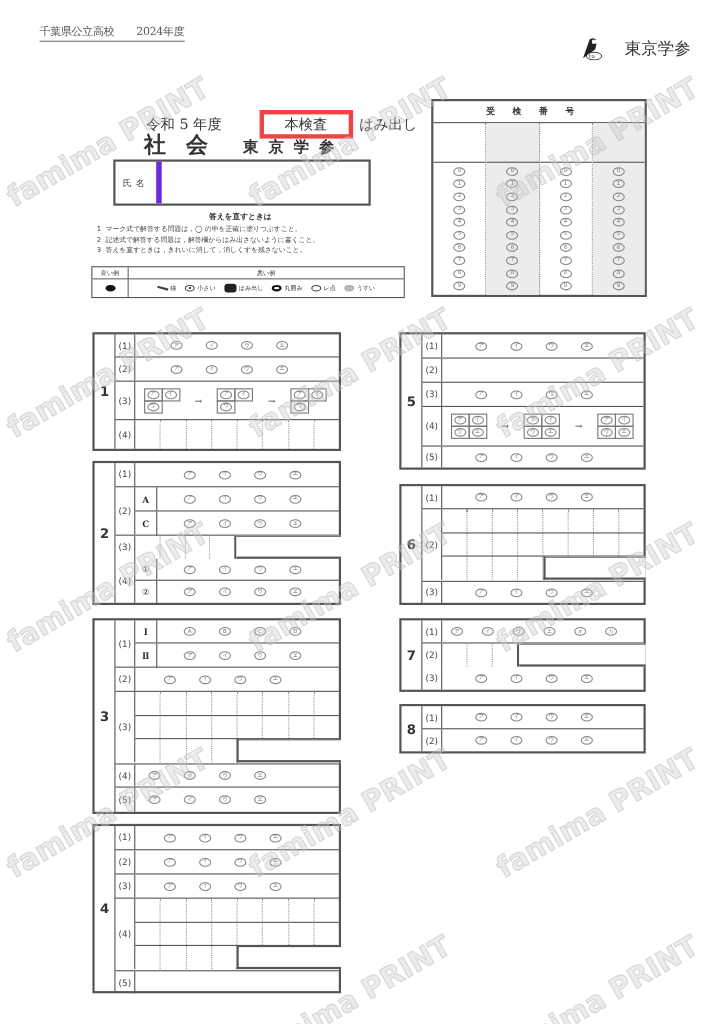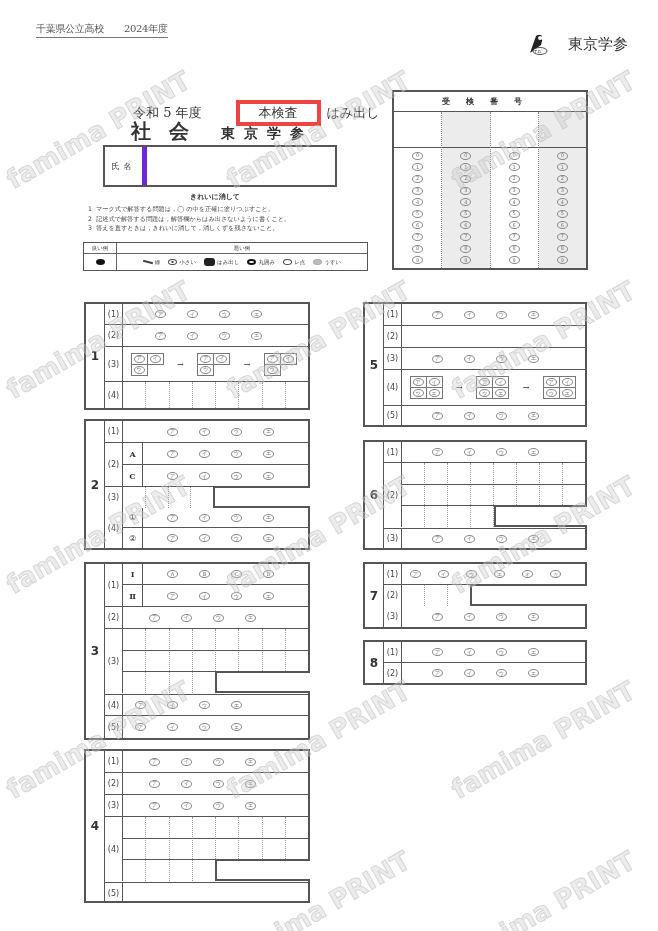--- a/index.html
+++ b/index.html
@@ -97,21 +97,21 @@
 <div class="abs title2">
   <span class="subj">社会</span>
   <span class="sheet">東京学参</span>
 </div>
 
 <div class="abs name-box">
   <div class="lbl">氏名</div>
   <div style="flex:1"></div>
 </div>
 
-<div class="abs notes-title">きれいに消して</div>
+<div class="abs notes-title">答えを直すときは</div>
 <div class="abs notes">
   <div><span class="num">1</span><span>マーク式で解答する問題は，◯ の中を正確に塗りつぶすこと。</span></div>
   <div><span class="num">2</span><span>記述式で解答する問題は，解答欄からはみ出さないように書くこと。</span></div>
   <div><span class="num">3</span><span>答えを直すときは，きれいに消して，消しくずを残さないこと。</span></div>
 </div>
 
 <div class="abs example">
   <div>良い例</div>
   <div>悪い例</div>
   <div>

